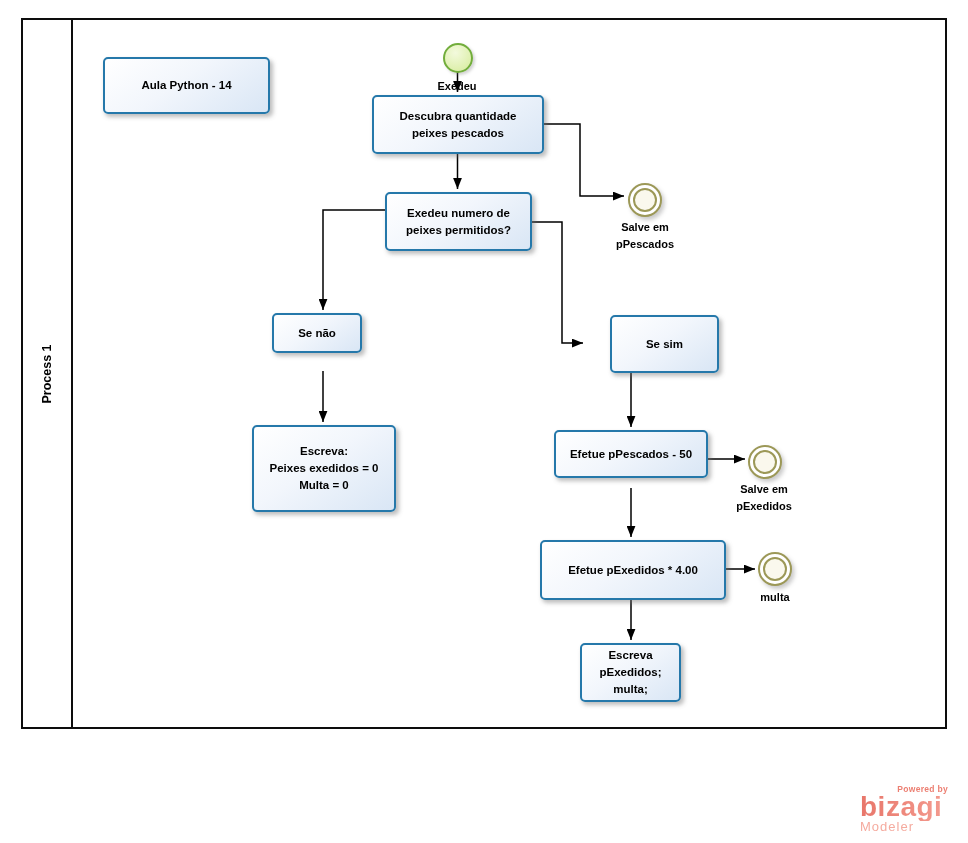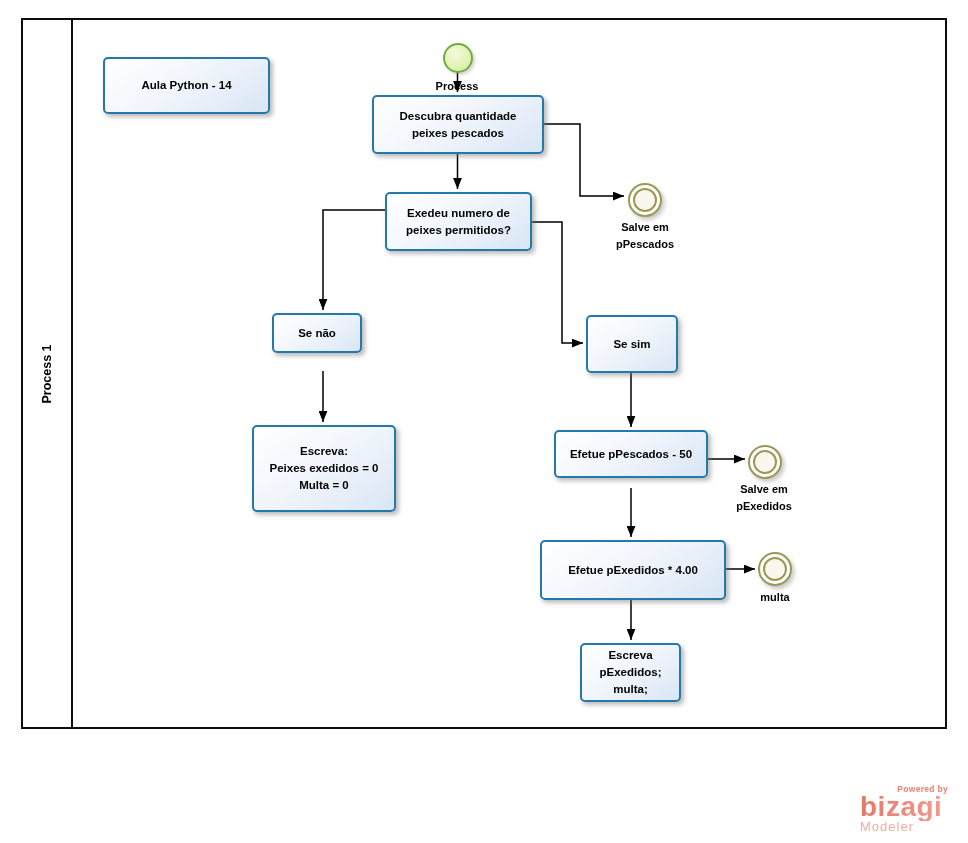--- a/index.html
+++ b/index.html
@@ -176,37 +176,37 @@
     <polyline marker-end="url(#arrow)" points="631,488 631,537"></polyline>
     <polyline marker-end="url(#arrow)" points="726,569 755,569"></polyline>
     <polyline marker-end="url(#arrow)" points="631,600 631,640"></polyline>
   </svg>
 
   <div class="task" style="left:103px; top:57px; width:167px; height:57px;">
     <span class="task-label">Aula Python - 14</span>
   </div>
 
   <div class="event-start" style="left:443px; top:43px;"></div>
-  <div class="event-label" style="left:417px; top:78px; width:80px;">Process</div>
+  <div class="event-label" style="left:417px; top:78px; width:80px;">Exedeu</div>
 
   <div class="task" style="left:372px; top:95px; width:172px; height:59px;">
     <span class="task-label">Descubra quantidade
 peixes pescados</span>
   </div>
 
   <div class="task" style="left:385px; top:192px; width:147px; height:59px;">
     <span class="task-label">Exedeu numero de
 peixes permitidos?</span>
   </div>
 
   <div class="task" style="left:272px; top:313px; width:90px; height:40px;">
     <span class="task-label">Se não</span>
   </div>
 
-  <div class="task" style="left:586px; top:315px; width:92px; height:58px;">
+  <div class="task" style="left:610px; top:315px; width:109px; height:58px;">
     <span class="task-label">Se sim</span>
   </div>
 
   <div class="task" style="left:252px; top:425px; width:144px; height:87px;">
     <span class="task-label">Escreva:
 Peixes exedidos = 0
 Multa = 0</span>
   </div>
 
   <div class="task" style="left:554px; top:430px; width:154px; height:48px;">

